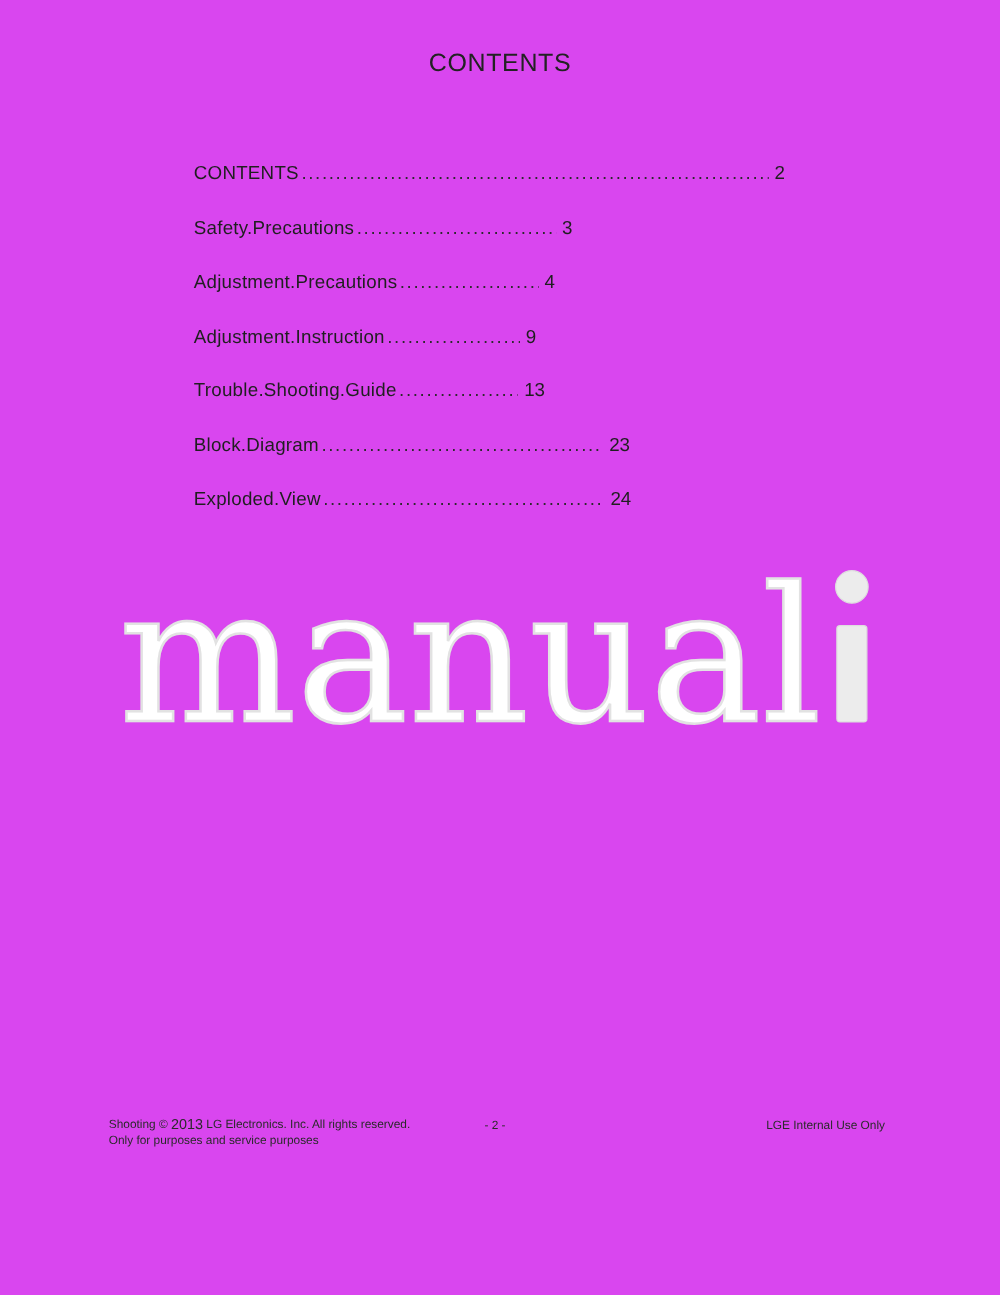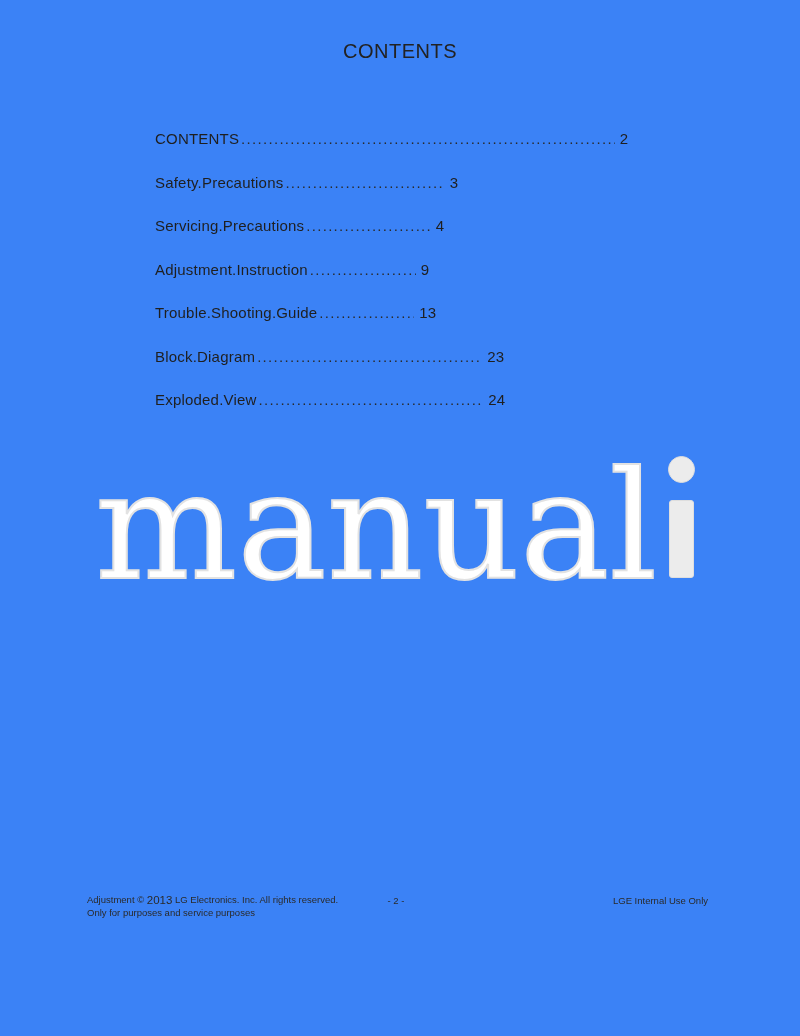--- a/index.html
+++ b/index.html
@@ -1,20 +1,20 @@
 <!DOCTYPE html>
 <html><head>
 <meta charset="utf-8">
 <style>
   html, body { margin: 0; padding: 0; background: #ffffff; }
   .page {
     position: relative;
     width: 800px;
     height: 1036px;
-    background: #3b82f6;
+    background: #d946ef;
     font-family: "Liberation Sans", sans-serif;
     color: #1f1f1f;
     overflow: hidden;
   }
 
   
   .doc-title {
     position: absolute;
     top: 40px;
     left: 0;
@@ -123,21 +123,21 @@
       <span class="toc-page">2</span>
     </div>
 
     <div class="toc-row u" style="width:303px">
       <span class="toc-label">Safety.Precautions</span>
       <span class="leader"></span>
       <span class="toc-page">3</span>
     </div>
 
     <div class="toc-row u" style="width:289px">
-      <span class="toc-label">Servicing.Precautions</span>
+      <span class="toc-label">Adjustment.Precautions</span>
       <span class="leader"></span>
       <span class="toc-page">4</span>
     </div>
 
 
     <div class="toc-row u" style="width:274px">
       <span class="toc-label">Adjustment.Instruction</span>
       <span class="leader"></span>
       <span class="toc-page">9</span>
     </div>
@@ -163,21 +163,21 @@
 
   </div>
 
   <div class="watermark">manual</div>
   <div class="wm-i-dot"></div>
   <div class="wm-i-stem"></div>
 
   <div class="footer">
     <div class="footer-left">
       <div>
-        <span>Adjustment ©</span>
+        <span>Shooting ©</span>
         <span class="footer-year">2013</span>
         <span>LG Electronics. Inc. All rights reserved.</span>
       </div>
       <div>Only for purposes and service purposes</div>
     </div>
     <div class="footer-center">- 2 -</div>
     <div class="footer-right">LGE Internal Use Only</div>
   </div>
 
 </div>

